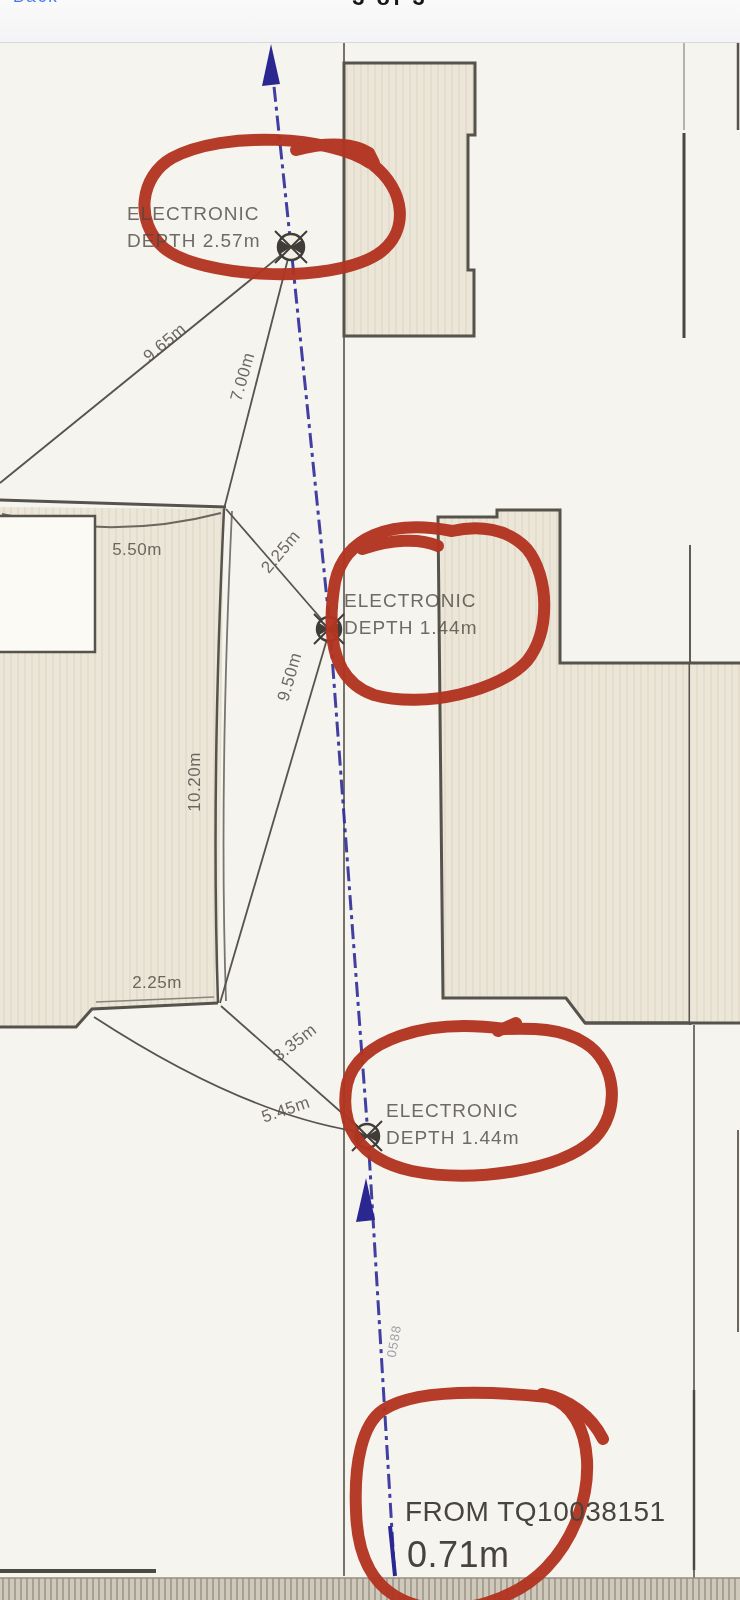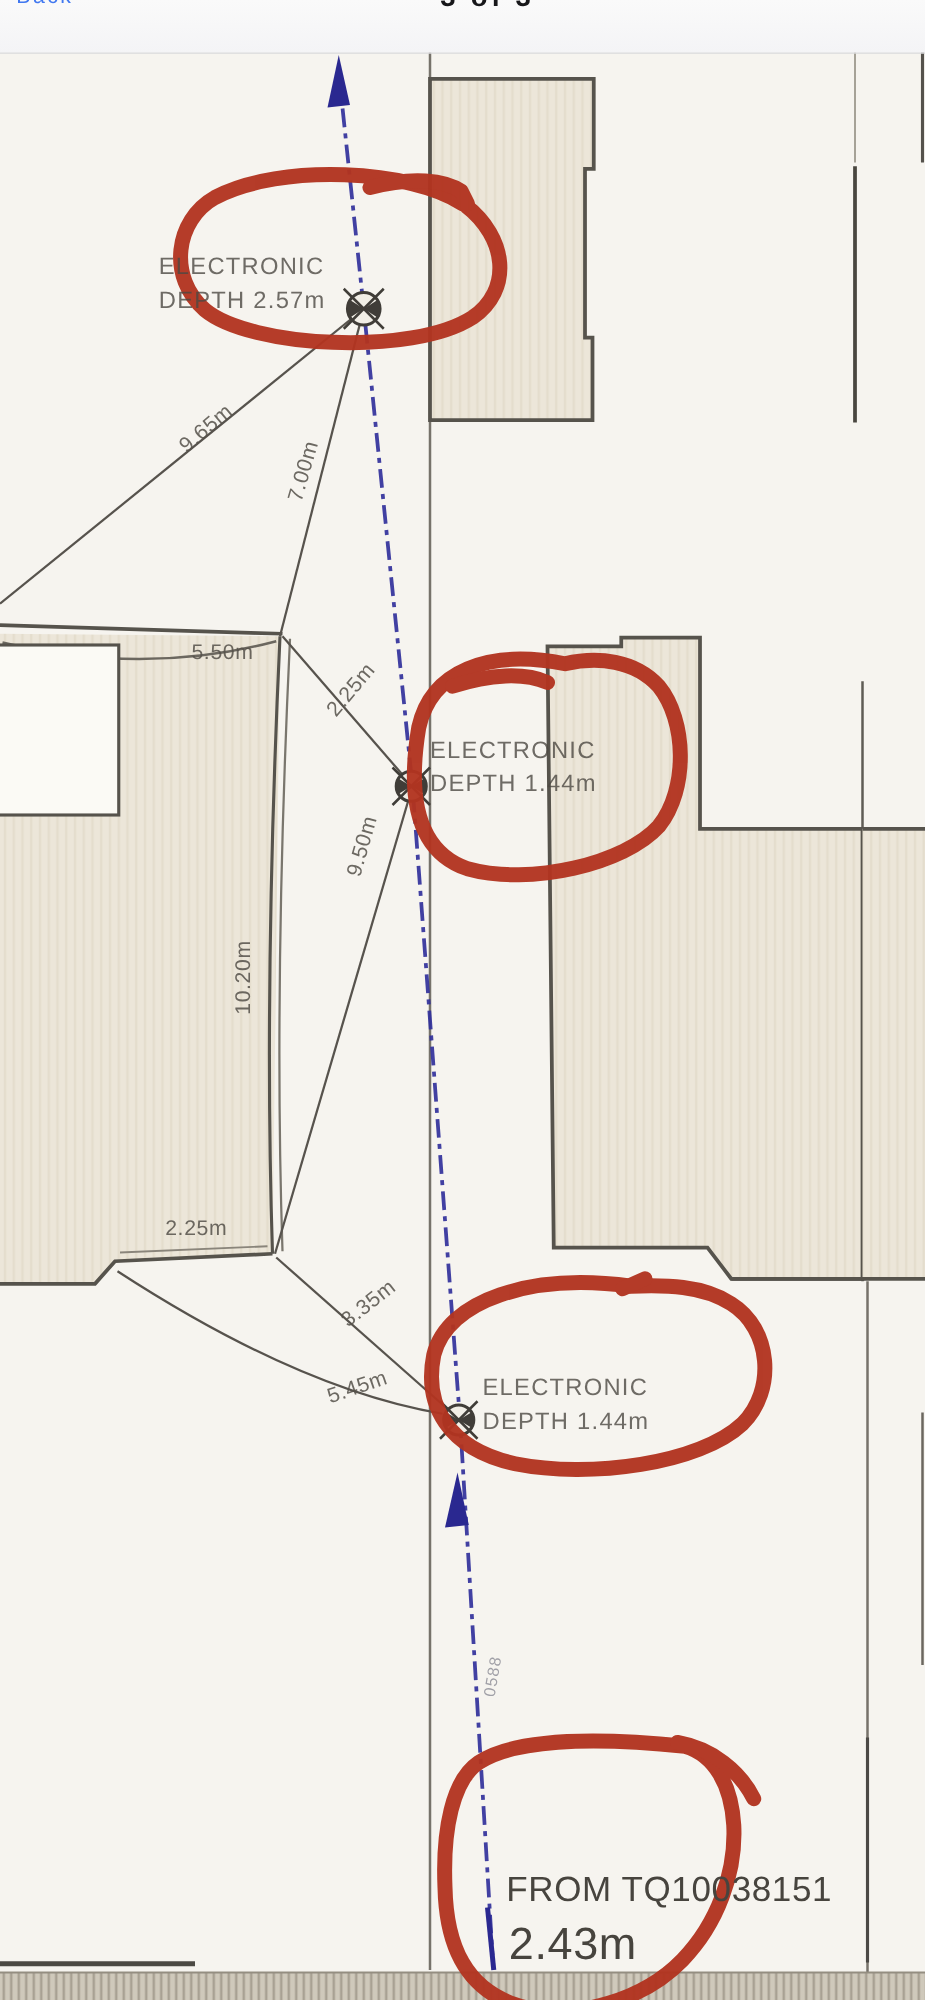--- a/index.html
+++ b/index.html
@@ -128,32 +128,32 @@
       <div>ELECTRONIC</div>
       <div>DEPTH 1.44m</div>
     </div>
     <div class="elabel" style="left:386px;top:1097px;">
       <div>ELECTRONIC</div>
       <div>DEPTH 1.44m</div>
     </div>
 
     <div class="lbl" style="left:165px;top:343px;transform:translate(-50%,-50%) rotate(-40deg);">9.65m</div>
     <div class="lbl" style="left:243px;top:377px;transform:translate(-50%,-50%) rotate(-74deg);">7.00m</div>
-    <div class="lbl" style="left:137px;top:522px;margin-left:41px;">5.50m</div>
+    <div class="lbl" style="left:137px;top:550px;">5.50m</div>
     <div class="lbl" style="left:281px;top:552px;transform:translate(-50%,-50%) rotate(-50deg);">2.25m</div>
     <div class="lbl" style="left:290px;top:677px;transform:translate(-50%,-50%) rotate(-74deg);">9.50m</div>
     <div class="lbl" style="left:195px;top:782px;transform:translate(-50%,-50%) rotate(-90deg);">10.20m</div>
     <div class="lbl" style="left:157px;top:983px;">2.25m</div>
     <div class="lbl" style="left:295px;top:1043px;transform:translate(-50%,-50%) rotate(-38deg);">3.35m</div>
     <div class="lbl" style="left:286px;top:1110px;transform:translate(-50%,-50%) rotate(-19deg);">5.45m</div>
 
     <div class="cable-code" style="left:394px;top:1341px;">0588</div>
 
     <div class="from-ref">FROM TQ10038151</div>
-    <div class="from-depth">2.43m</div>
+    <div class="from-depth">0.71m</div>
   </div>
 
   <div class="header">
     <div class="frag frag-back">
       <span>Back</span>
     </div>
     <div class="frag frag-pager">
       <span>3 of 3</span>
     </div>
   </div>

